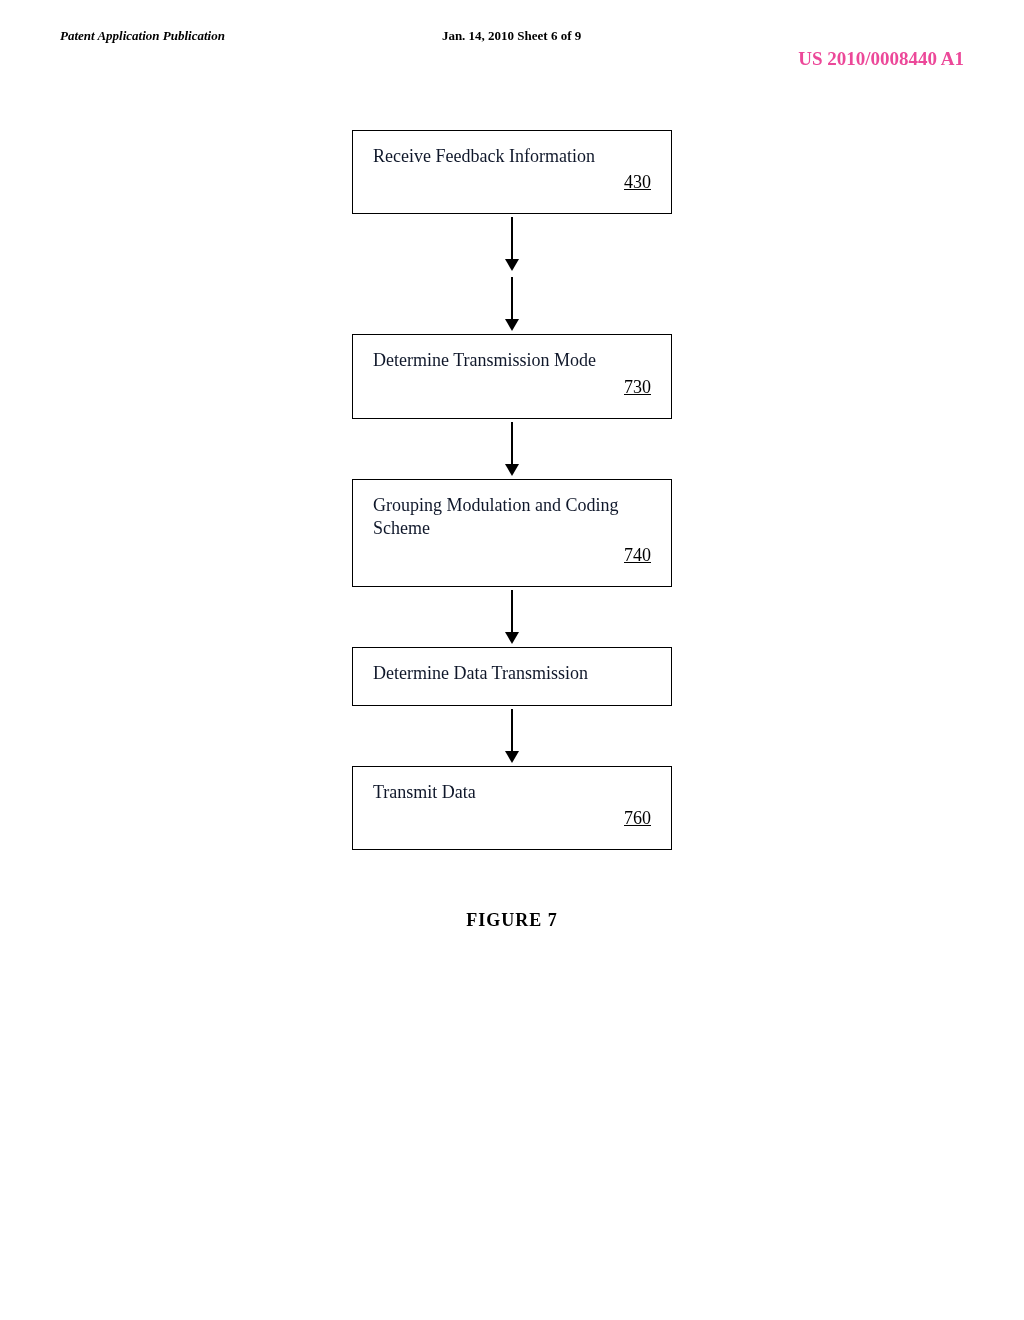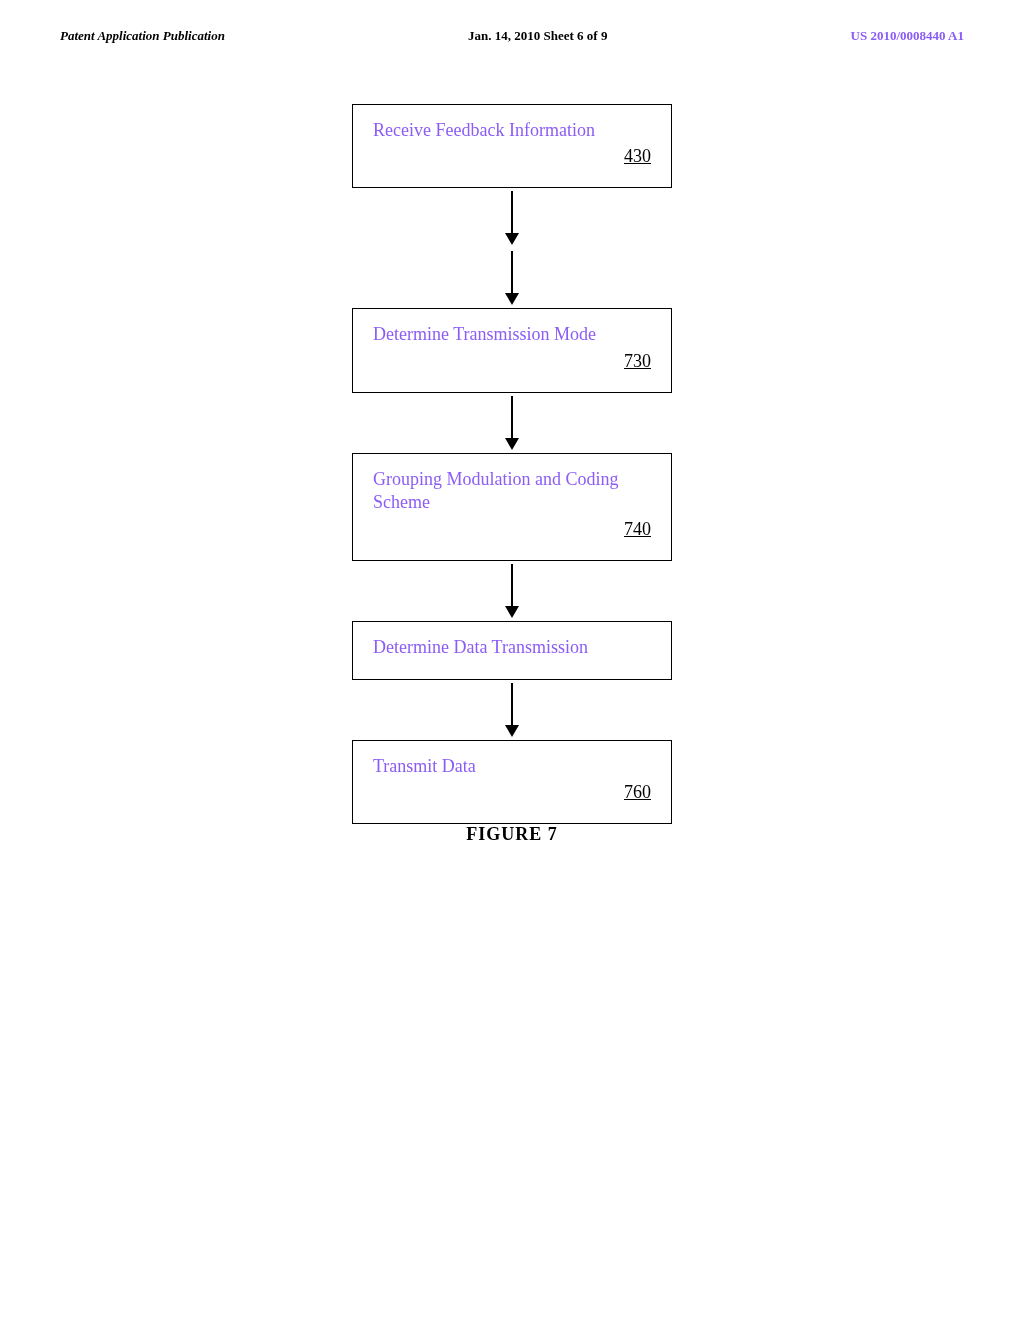--- a/index.html
+++ b/index.html
@@ -32,23 +32,24 @@
       font-style: italic;
     }
 
     .header-center {
       font-size: 13px;
       font-weight: bold;
       color: #000;
     }
 
     .header-right {
-      font-size: 13px;
+      font-size: 19px;
       font-weight: bold;
-      color: #8b5cf6;
+      color: #ec4899;
+      margin-top: 20px;
     }
 
     .diagram-container {
       display: flex;
       flex-direction: column;
       align-items: center;
       margin-top: 60px;
       position: relative;
     }
 
@@ -57,21 +58,21 @@
       width: 320px;
       padding: 14px 20px 20px 20px;
       position: relative;
       background: #fff;
       text-align: left;
     }
 
     .flow-box .box-title {
       font-size: 18px;
       font-weight: normal;
-      color: #8b5cf6;
+      color: #0f172a;
       line-height: 1.3;
     }
 
     .flow-box .box-number {
       font-size: 18px;
       text-decoration: underline;
       color: #000;
       display: block;
       text-align: right;
       margin-top: 4px;
@@ -96,20 +97,21 @@
     .arrow-head {
       width: 0;
       height: 0;
       border-left: 7px solid transparent;
       border-right: 7px solid transparent;
       border-top: 12px solid #000;
     }
 
     .figure-label {
       text-align: center;
+      margin-top: 60px;
       font-size: 18px;
       font-weight: bold;
       color: #000;
       letter-spacing: 1px;
     }
   </style>
 </head>
 <body>
 
 <div class="header">

